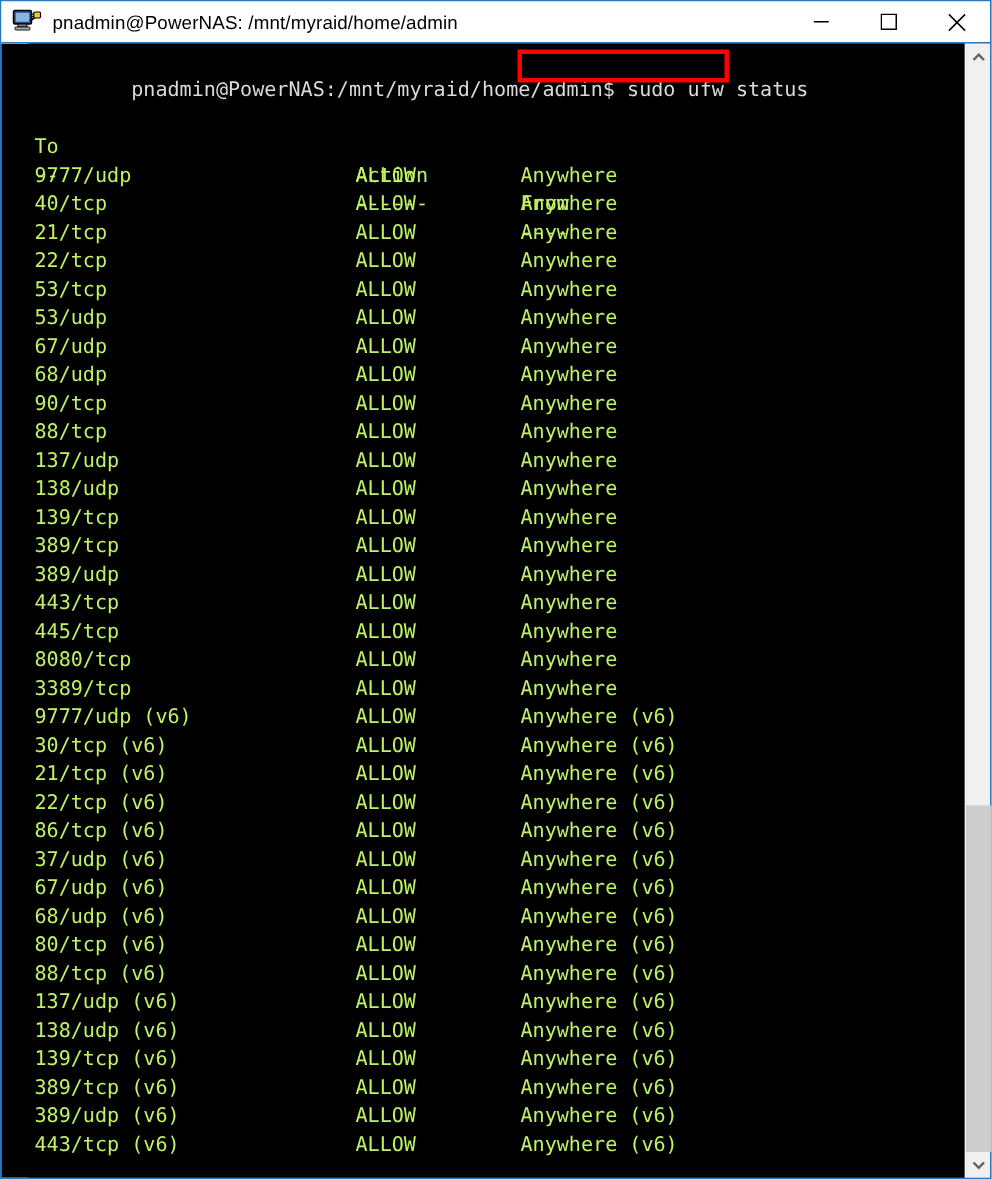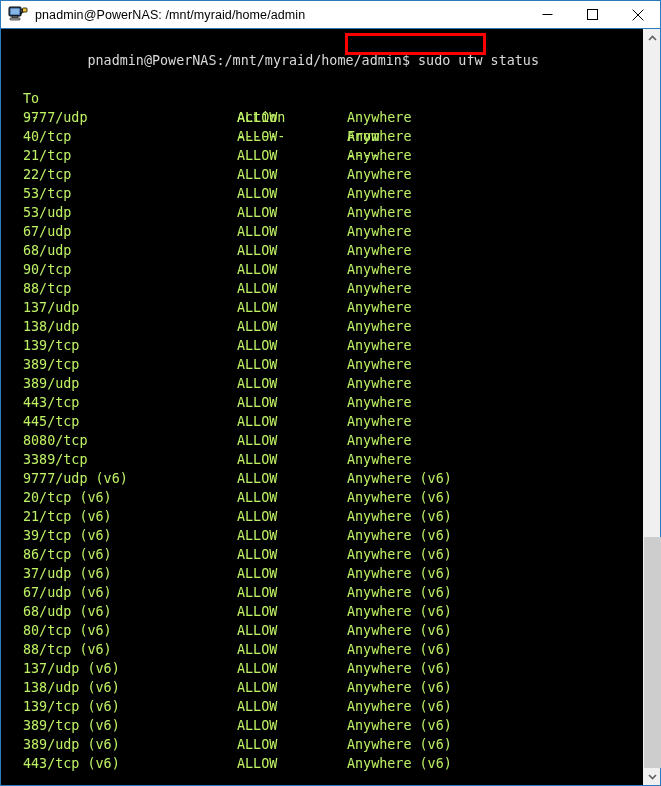--- a/index.html
+++ b/index.html
@@ -232,23 +232,23 @@
           <div class="rule-row"><span class="col-to">137/udp</span><span class="col-act">ALLOW</span><span class="col-from">Anywhere</span></div>
           <div class="rule-row"><span class="col-to">138/udp</span><span class="col-act">ALLOW</span><span class="col-from">Anywhere</span></div>
           <div class="rule-row"><span class="col-to">139/tcp</span><span class="col-act">ALLOW</span><span class="col-from">Anywhere</span></div>
           <div class="rule-row"><span class="col-to">389/tcp</span><span class="col-act">ALLOW</span><span class="col-from">Anywhere</span></div>
           <div class="rule-row"><span class="col-to">389/udp</span><span class="col-act">ALLOW</span><span class="col-from">Anywhere</span></div>
           <div class="rule-row"><span class="col-to">443/tcp</span><span class="col-act">ALLOW</span><span class="col-from">Anywhere</span></div>
           <div class="rule-row"><span class="col-to">445/tcp</span><span class="col-act">ALLOW</span><span class="col-from">Anywhere</span></div>
           <div class="rule-row"><span class="col-to">8080/tcp</span><span class="col-act">ALLOW</span><span class="col-from">Anywhere</span></div>
           <div class="rule-row"><span class="col-to">3389/tcp</span><span class="col-act">ALLOW</span><span class="col-from">Anywhere</span></div>
           <div class="rule-row"><span class="col-to">9777/udp (v6)</span><span class="col-act">ALLOW</span><span class="col-from">Anywhere (v6)</span></div>
-          <div class="rule-row"><span class="col-to">20/tcp (v6)</span><span class="col-act">ALLOW</span><span class="col-from">Anywhere (v6)</span></div>
+          <div class="rule-row"><span class="col-to">30/tcp (v6)</span><span class="col-act">ALLOW</span><span class="col-from">Anywhere (v6)</span></div>
           <div class="rule-row"><span class="col-to">21/tcp (v6)</span><span class="col-act">ALLOW</span><span class="col-from">Anywhere (v6)</span></div>
-          <div class="rule-row"><span class="col-to">39/tcp (v6)</span><span class="col-act">ALLOW</span><span class="col-from">Anywhere (v6)</span></div>
+          <div class="rule-row"><span class="col-to">22/tcp (v6)</span><span class="col-act">ALLOW</span><span class="col-from">Anywhere (v6)</span></div>
           <div class="rule-row"><span class="col-to">86/tcp (v6)</span><span class="col-act">ALLOW</span><span class="col-from">Anywhere (v6)</span></div>
           <div class="rule-row"><span class="col-to">37/udp (v6)</span><span class="col-act">ALLOW</span><span class="col-from">Anywhere (v6)</span></div>
           <div class="rule-row"><span class="col-to">67/udp (v6)</span><span class="col-act">ALLOW</span><span class="col-from">Anywhere (v6)</span></div>
           <div class="rule-row"><span class="col-to">68/udp (v6)</span><span class="col-act">ALLOW</span><span class="col-from">Anywhere (v6)</span></div>
           <div class="rule-row"><span class="col-to">80/tcp (v6)</span><span class="col-act">ALLOW</span><span class="col-from">Anywhere (v6)</span></div>
           <div class="rule-row"><span class="col-to">88/tcp (v6)</span><span class="col-act">ALLOW</span><span class="col-from">Anywhere (v6)</span></div>
           <div class="rule-row"><span class="col-to">137/udp (v6)</span><span class="col-act">ALLOW</span><span class="col-from">Anywhere (v6)</span></div>
           <div class="rule-row"><span class="col-to">138/udp (v6)</span><span class="col-act">ALLOW</span><span class="col-from">Anywhere (v6)</span></div>
           <div class="rule-row"><span class="col-to">139/tcp (v6)</span><span class="col-act">ALLOW</span><span class="col-from">Anywhere (v6)</span></div>
           <div class="rule-row"><span class="col-to">389/tcp (v6)</span><span class="col-act">ALLOW</span><span class="col-from">Anywhere (v6)</span></div>

